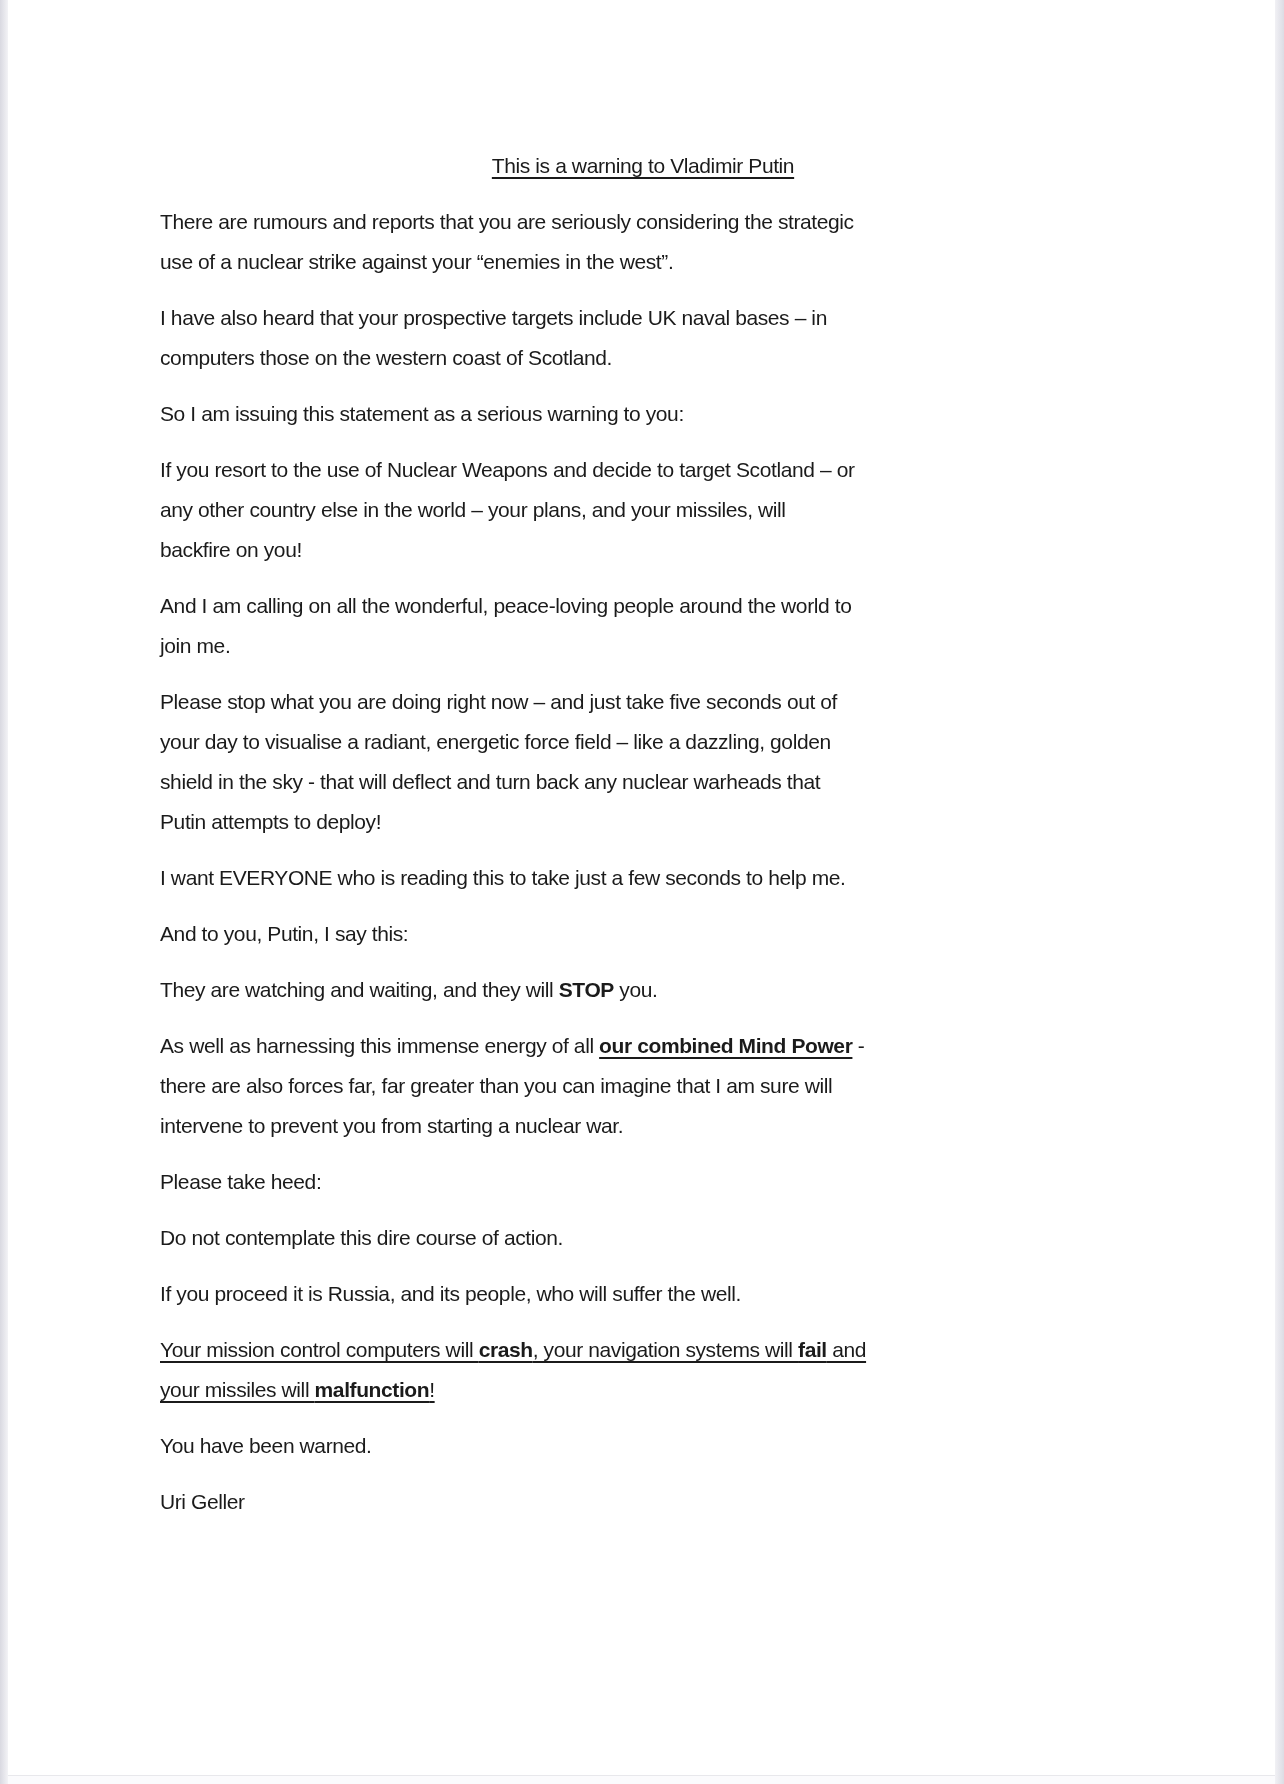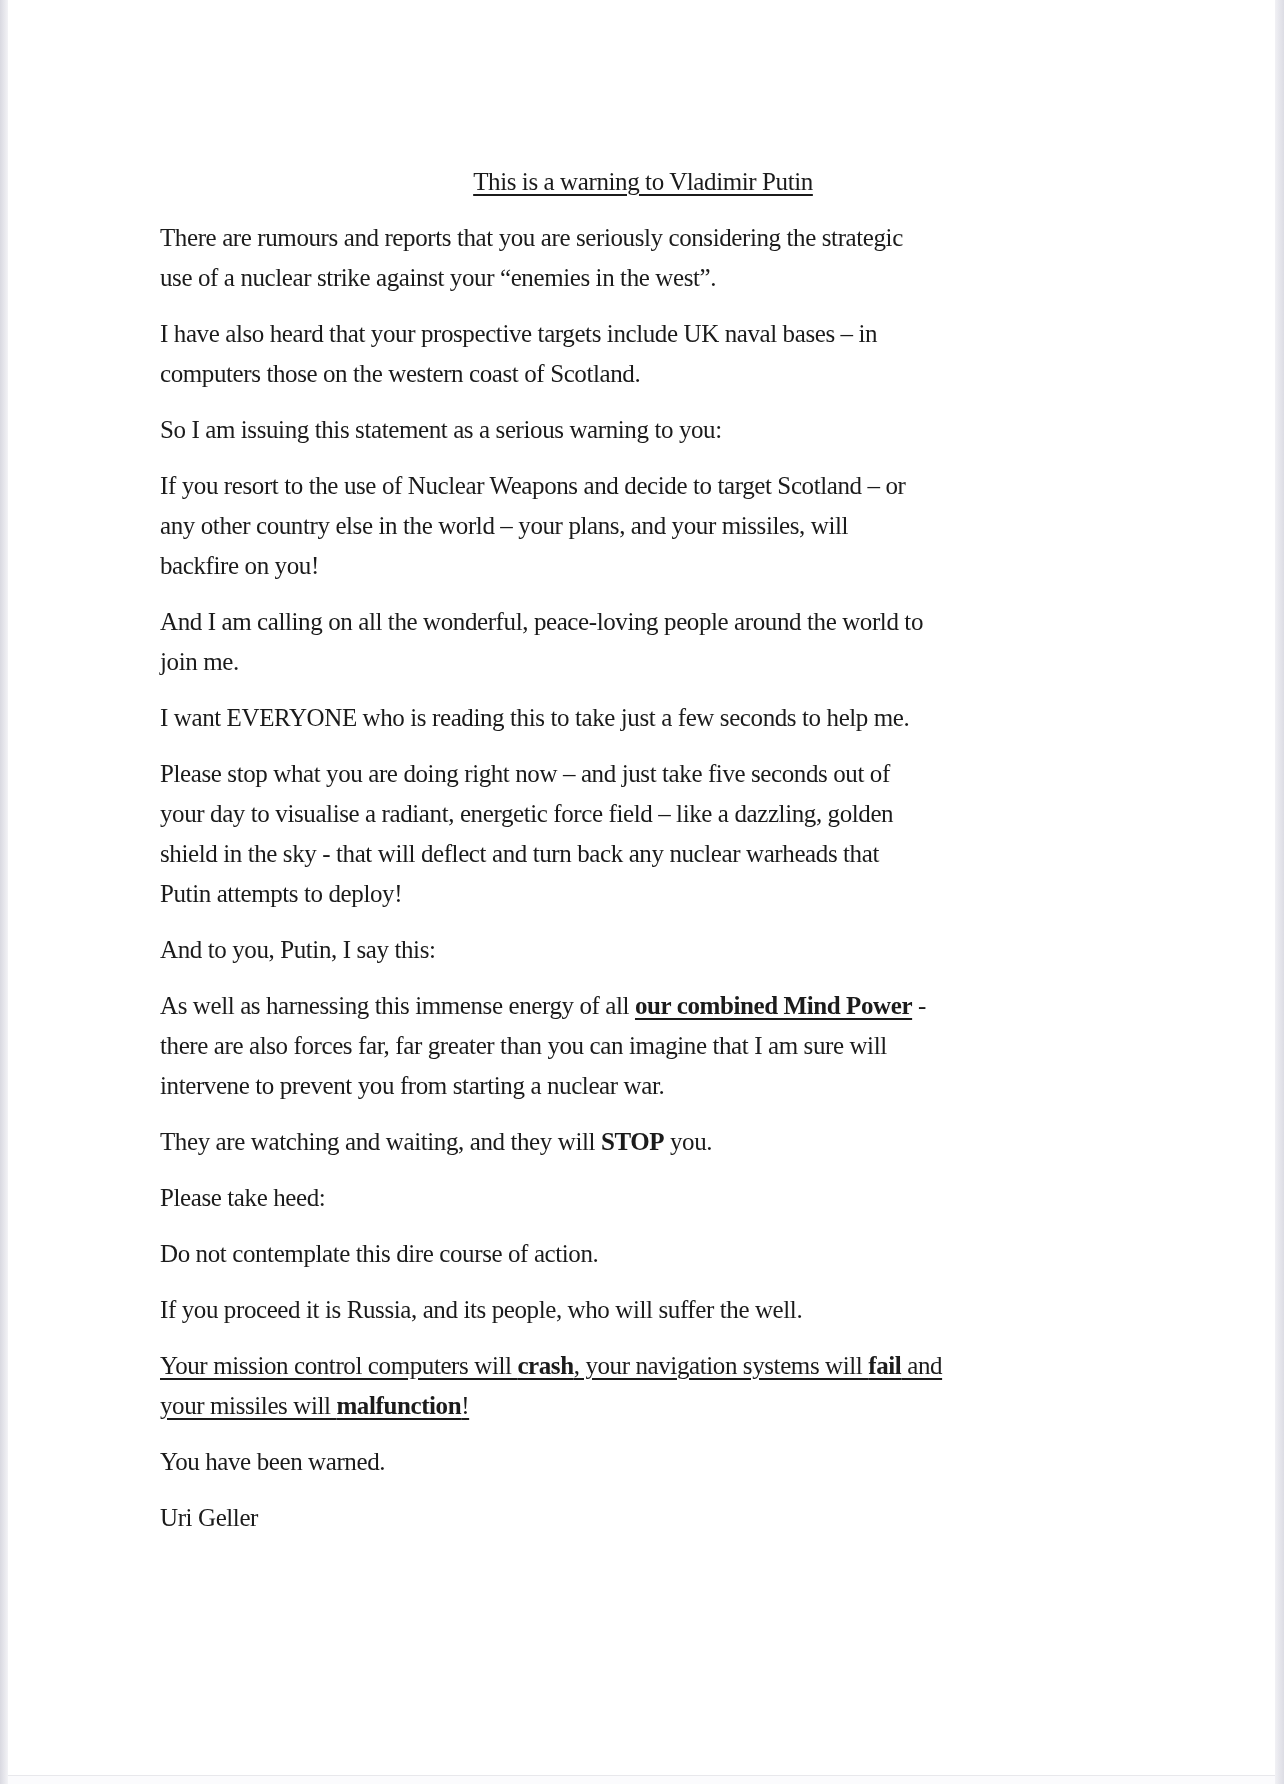--- a/index.html
+++ b/index.html
@@ -39,48 +39,47 @@
     background: #fbfbfd;
     border-top: 1px solid #e8e8ec;
   }
   .content {
     position: absolute;
     left: 160px;
     top: 146px;
     width: 966px;
   }
   p.para {
-    margin: 16px 0 16px 0;
-    font-size: 25px;
+    margin: 0 0 16px 0;
+    font-size: 21px;
     line-height: 40px;
     letter-spacing: -0.4px;
-    font-family: Liberation Serif, serif;
   }
   p.para:last-child { margin-bottom: 0; }
   p.center { text-align: center; }
   .b { font-weight: 700; }
   .u { text-decoration: underline; text-underline-offset: 4px; text-decoration-thickness: 2px; }
   p.u-all { text-decoration: underline; text-underline-offset: 4px; text-decoration-thickness: 2px; }
 </style>
 </head>
 <body>
 
 <div class="page">
   <div class="content">
       <p class="para center"><span class="u">This is a warning to Vladimir Putin</span></p>
       <p class="para"><span>There are rumours and reports that you are seriously considering the strategic</span><br><span>use of a nuclear strike against your “enemies in the west”.</span></p>
       <p class="para"><span>I have also heard that your prospective targets include UK naval bases – in</span><br><span>computers those on the western coast of Scotland.</span></p>
       <p class="para"><span>So I am issuing this statement as a serious warning to you:</span></p>
       <p class="para"><span>If you resort to the use of Nuclear Weapons and decide to target Scotland – or</span><br><span>any other country else in the world – your plans, and your missiles, will</span><br><span>backfire on you!</span></p>
       <p class="para"><span>And I am calling on all the wonderful, peace-loving people around the world to</span><br><span>join me.</span></p>
+      <p class="para"><span>Please stop what you are doing right now – and just take five seconds out of</span><br><span>your day to visualise a radiant, energetic force field – like a dazzling, golden</span><br><span>shield in the sky - that will deflect and turn back any nuclear warheads that</span><br><span>Putin attempts to deploy!</span></p>
       <p class="para"><span>I want EVERYONE who is reading this to take just a few seconds to help me.</span></p>
-      <p class="para"><span>Please stop what you are doing right now – and just take five seconds out of</span><br><span>your day to visualise a radiant, energetic force field – like a dazzling, golden</span><br><span>shield in the sky - that will deflect and turn back any nuclear warheads that</span><br><span>Putin attempts to deploy!</span></p>
       <p class="para"><span>And to you, Putin, I say this:</span></p>
+      <p class="para"><span>They are watching and waiting, and they will </span><span class="b">STOP</span><span> you.</span></p>
       <p class="para"><span>As well as harnessing this immense energy of all </span><span class="b u">our combined Mind Power</span><span> -</span><br><span>there are also forces far, far greater than you can imagine that I am sure will</span><br><span>intervene to prevent you from starting a nuclear war.</span></p>
-      <p class="para"><span>They are watching and waiting, and they will </span><span class="b">STOP</span><span> you.</span></p>
       <p class="para"><span>Please take heed:</span></p>
       <p class="para"><span>Do not contemplate this dire course of action.</span></p>
       <p class="para"><span>If you proceed it is Russia, and its people, who will suffer the well.</span></p>
       <p class="para u-all"><span>Your mission control computers will </span><span class="b">crash</span><span>, your navigation systems will </span><span class="b">fail</span><span> and</span><br><span>your missiles will </span><span class="b">malfunction</span><span>!</span></p>
       <p class="para"><span>You have been warned.</span></p>
       <p class="para"><span>Uri Geller</span></p>
     </div>
   <div class="edge-left"></div>
   <div class="edge-right"></div>
   <div class="page-bottom"></div>

